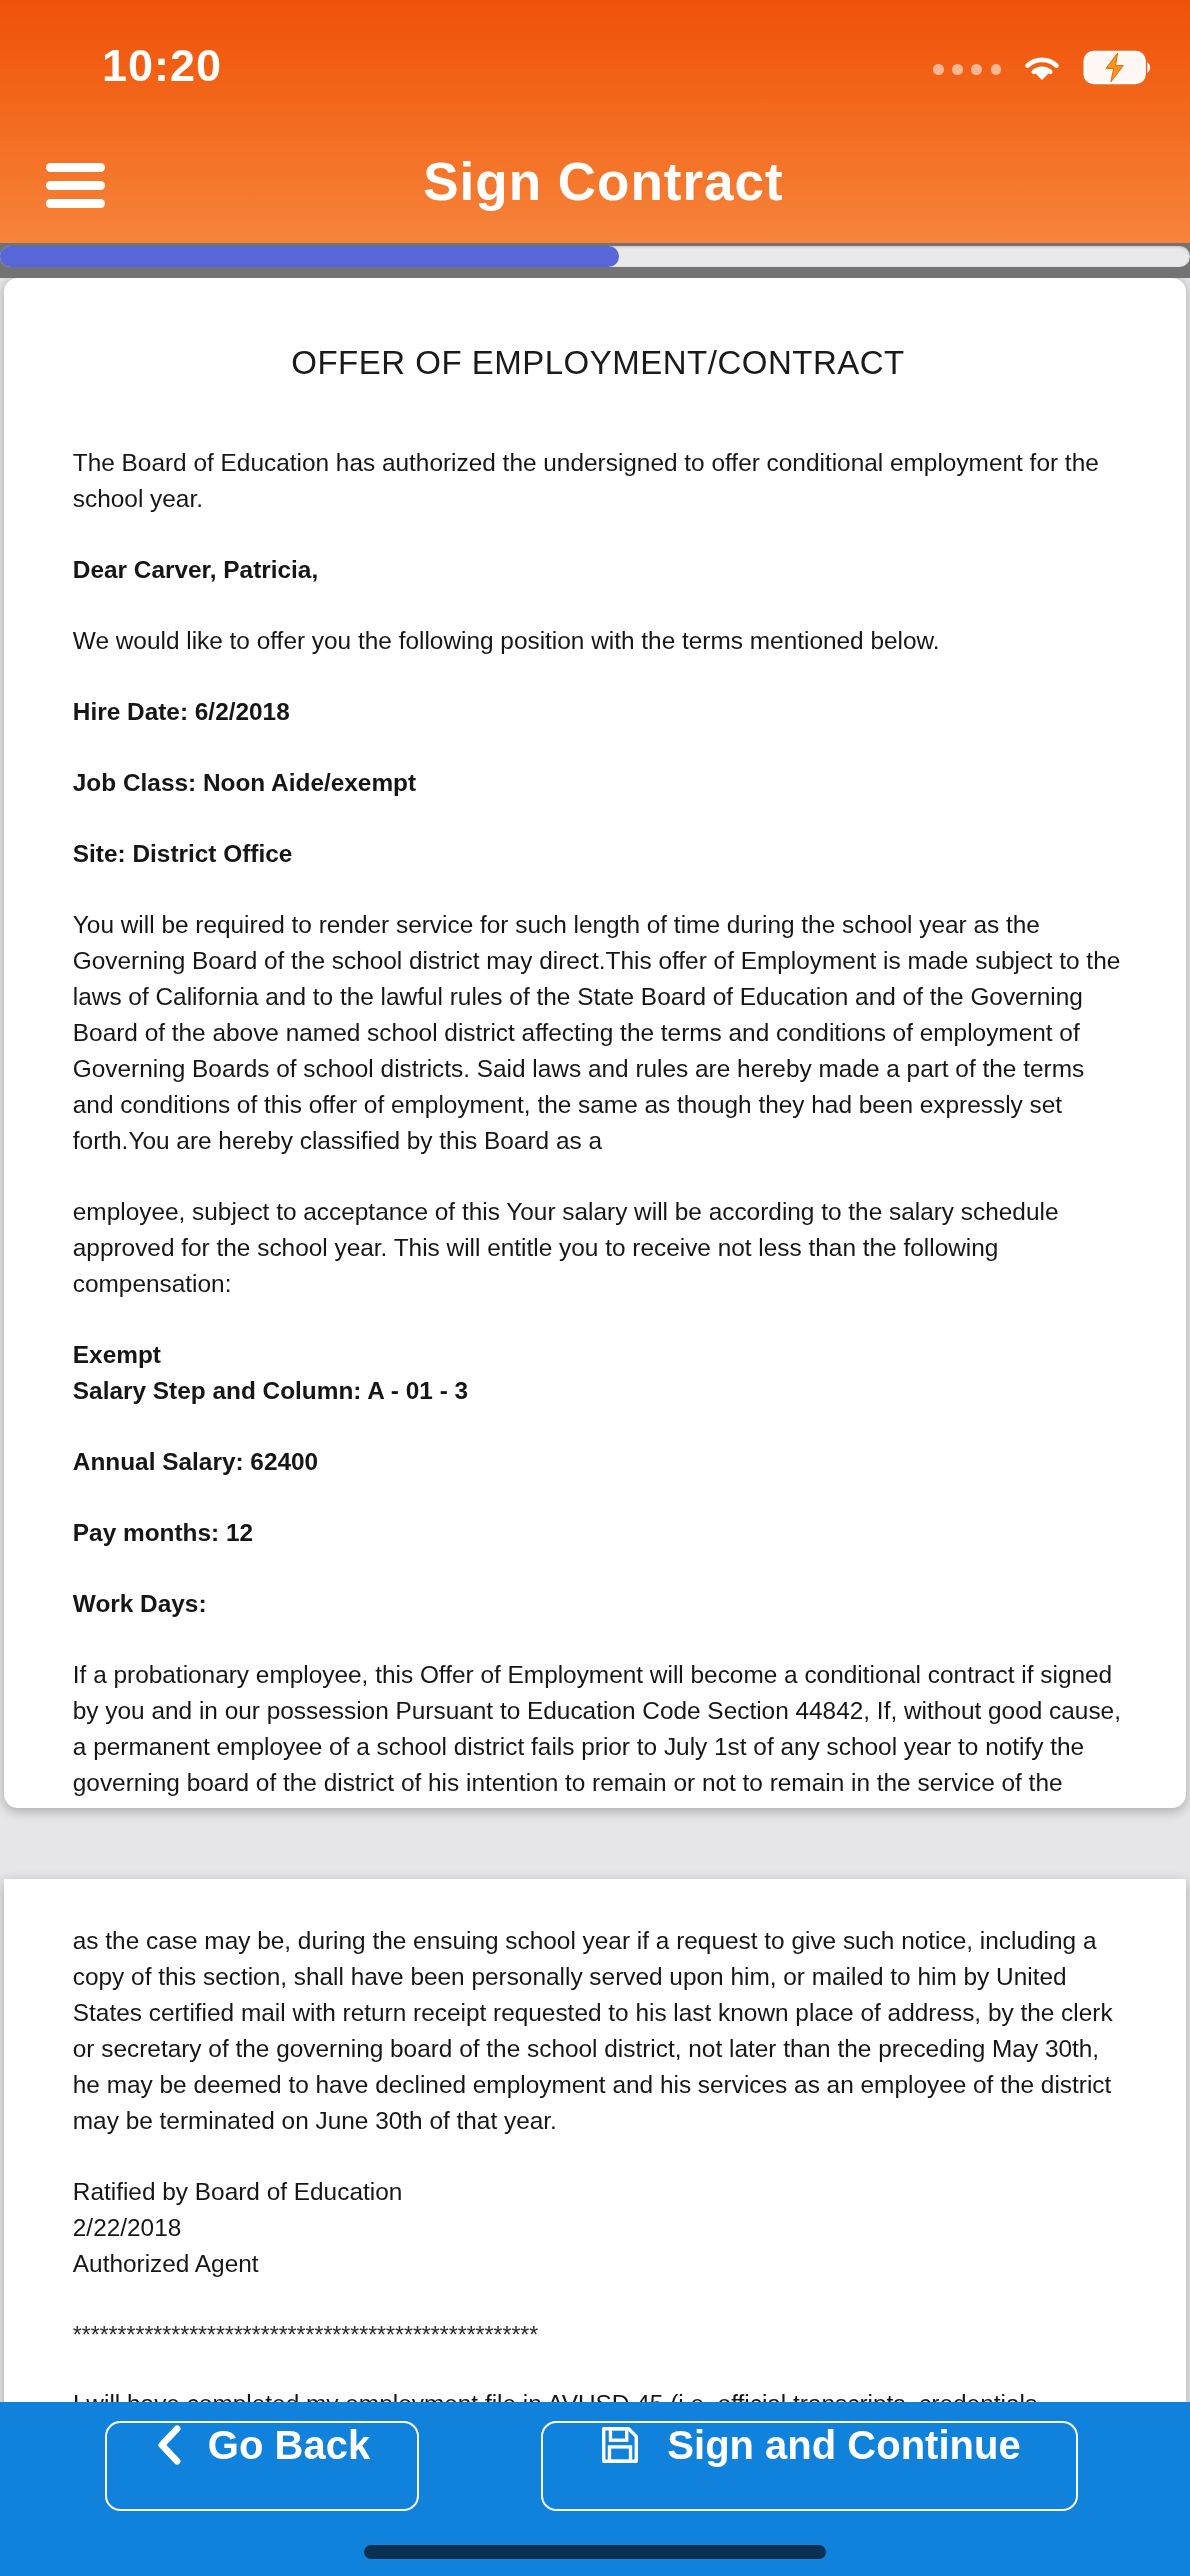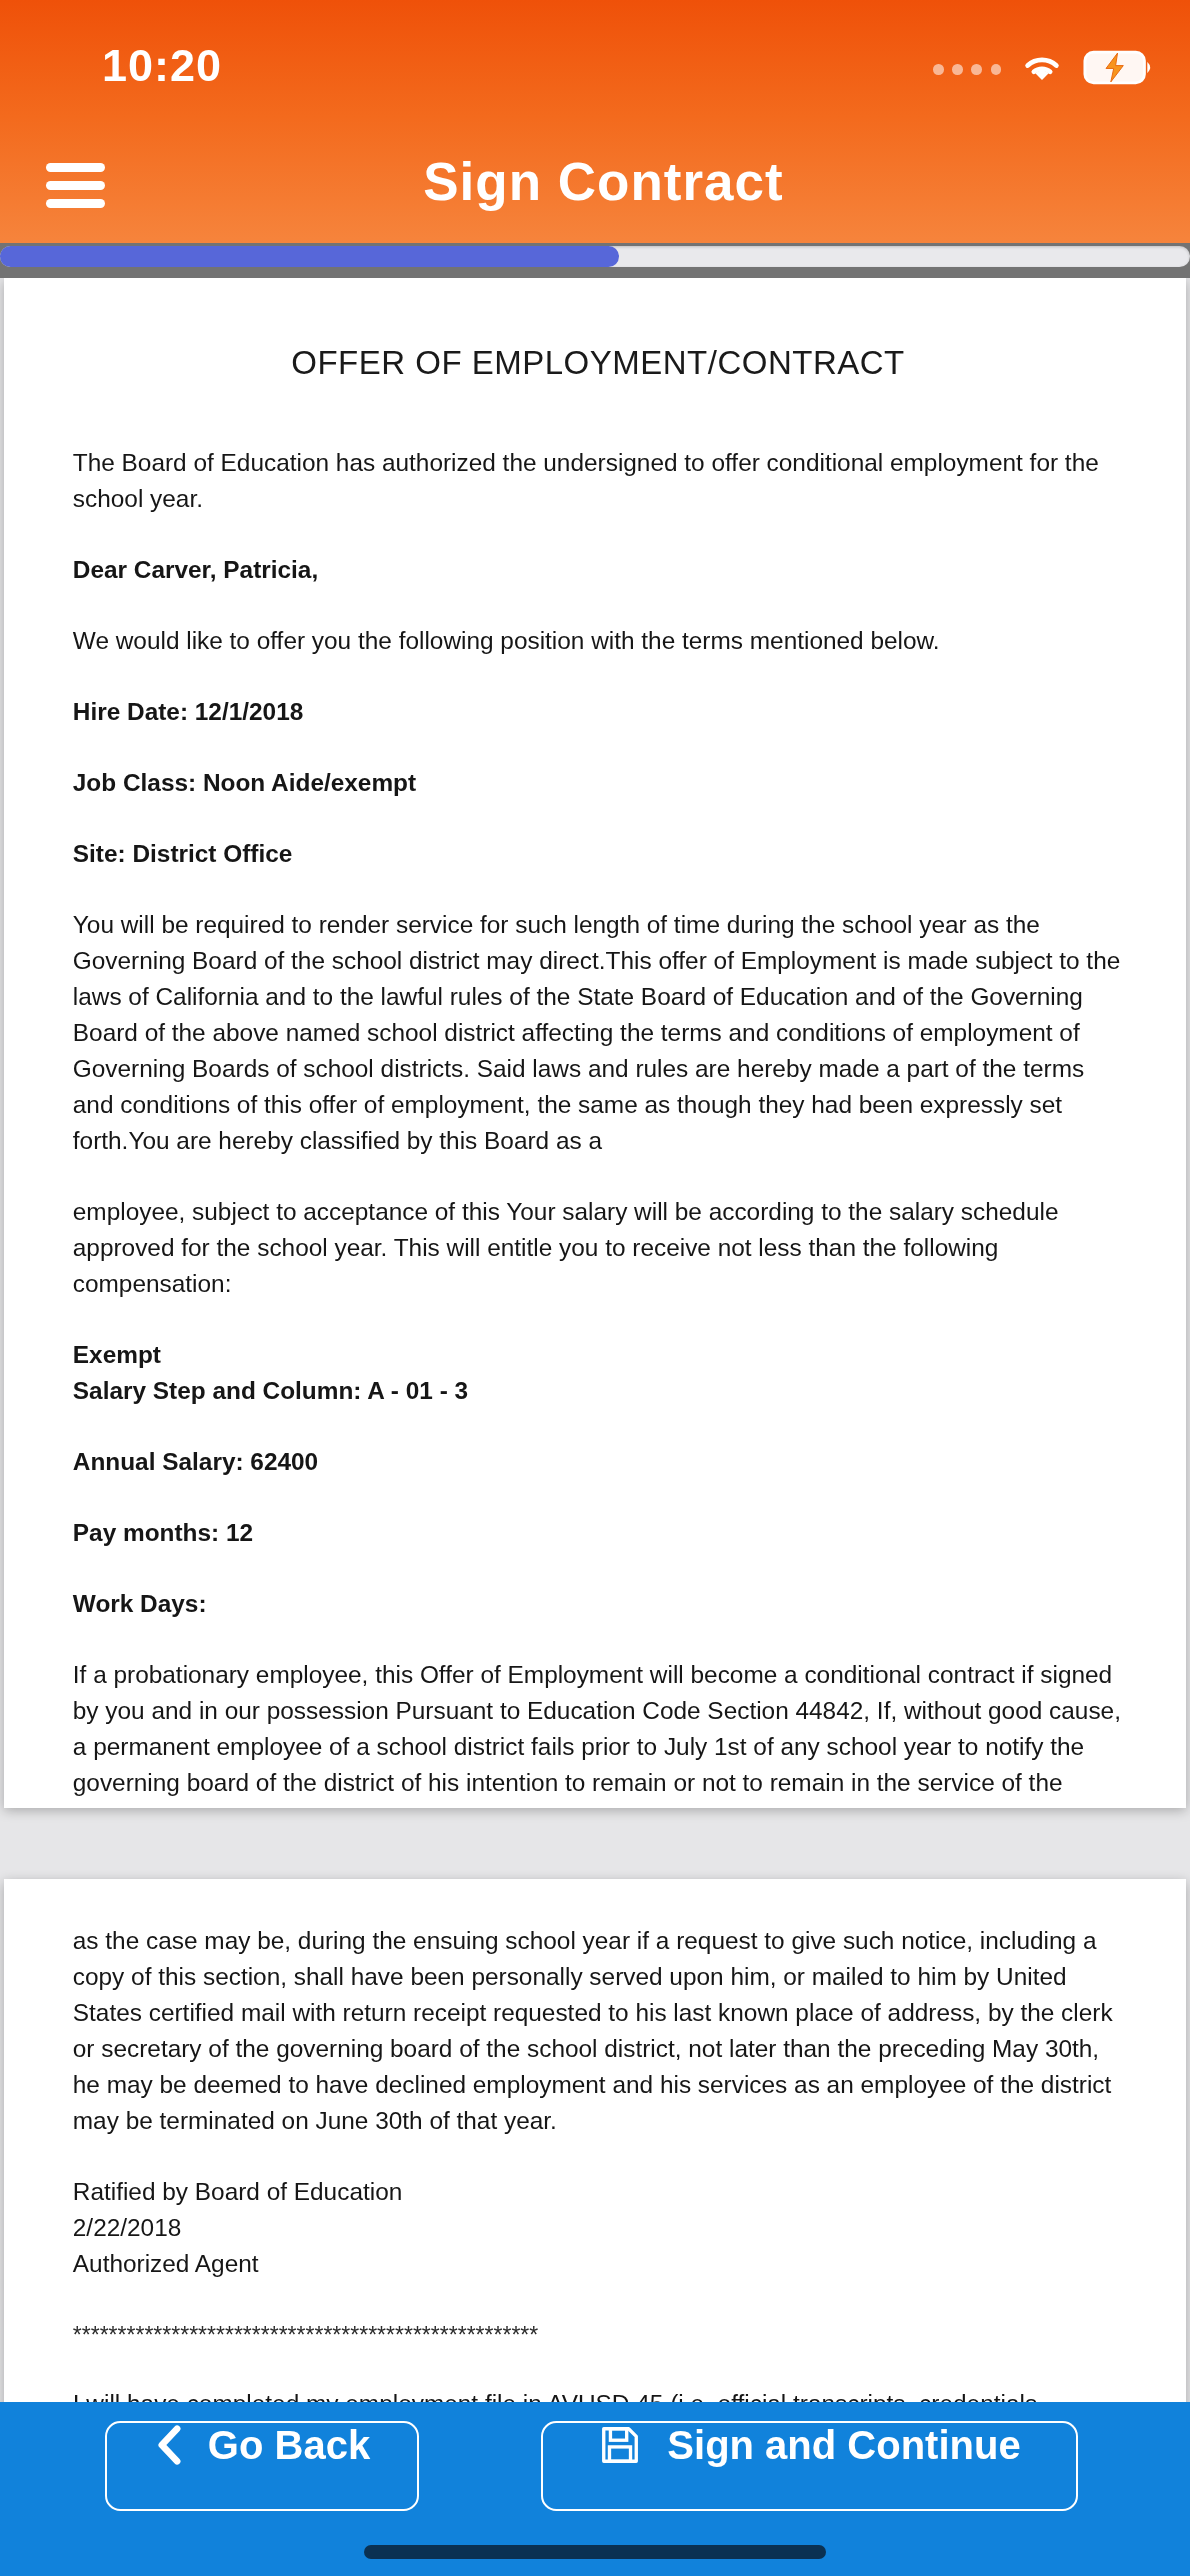--- a/index.html
+++ b/index.html
@@ -45,21 +45,21 @@
   
   .doc {
     position:absolute; top:278px; left:0; right:0; bottom:0;
     background:#E6E6E8; overflow:hidden;
   }
   .page {
     background:#fff; margin:0 3.8px;
     padding:54px 63px 38px 69px;
     box-shadow:0 2.9px 11.5px rgba(0,0,0,.28);
   }
-  .page1 { height:1530px; overflow:hidden; }
+  .page1 { height:1530px; overflow:hidden;border-radius:14px; }
   .page-gap { height:71px; }
   .page2 { min-height:728px; padding-top:44px; }
   .doc-title {
     text-align:center; font-size:33px; font-weight:400; color:#1a1a1a;
     margin:11.5px 0 63px; letter-spacing:0.5px;
   }
   .para { font-size:24.4px; line-height:36px; color:#161616; margin:0 0 35px; }
   .para.bold { font-weight:700; }
   .para.no-gap { margin-bottom:0; }
   .para.tight { white-space:pre-line; }
@@ -126,21 +126,21 @@
     <div class="progress-fill" style="width: 52%; background: rgb(87, 103, 217);"></div>
   </div>
 
   <div class="doc">
     <div class="page page1">
       <h2 class="doc-title">OFFER OF EMPLOYMENT/CONTRACT</h2>
       <div>
           <p class="para">The Board of Education has authorized the undersigned to offer conditional employment for the school year.</p>
           <p class="para bold">Dear Carver, Patricia,</p>
           <p class="para">We would like to offer you the following position with the terms mentioned below.</p>
-          <p class="para bold">Hire Date: 12/1/2018</p>
+          <p class="para bold">Hire Date: 6/2/2018</p>
           <p class="para bold">Job Class: Noon Aide/exempt</p>
           <p class="para bold">Site: District Office</p>
           <p class="para">You will be required to render service for such length of time during the school year as the Governing Board of the school district may direct.This offer of Employment is made subject to the laws of California and to the lawful rules of the State Board of Education and of the Governing Board of the above named school district affecting the terms and conditions of employment of Governing Boards of school districts.  Said laws and rules are hereby made a part of the terms and conditions of this offer of employment, the same as though they had been expressly set forth.You are hereby classified by this Board as a</p>
           <p class="para">employee, subject to acceptance of this Your salary will be according to the salary schedule approved for the school year.  This will entitle you  to receive not less than the following compensation:</p>
           <p class="para bold no-gap">Exempt</p>
           <p class="para bold">Salary Step and Column: A - 01 - 3</p>
           <p class="para bold">Annual Salary: 62400</p>
           <p class="para bold">Pay months: 12</p>
           <p class="para bold">Work Days:</p>
           <p class="para">If a probationary employee, this Offer of Employment will become a conditional contract if signed by you and in our possession Pursuant to Education Code Section 44842, If, without good cause, a permanent employee of a school district fails prior to July 1st of  any school year to notify the governing board of the district of his intention to remain or not to remain in the service of the district,</p>

